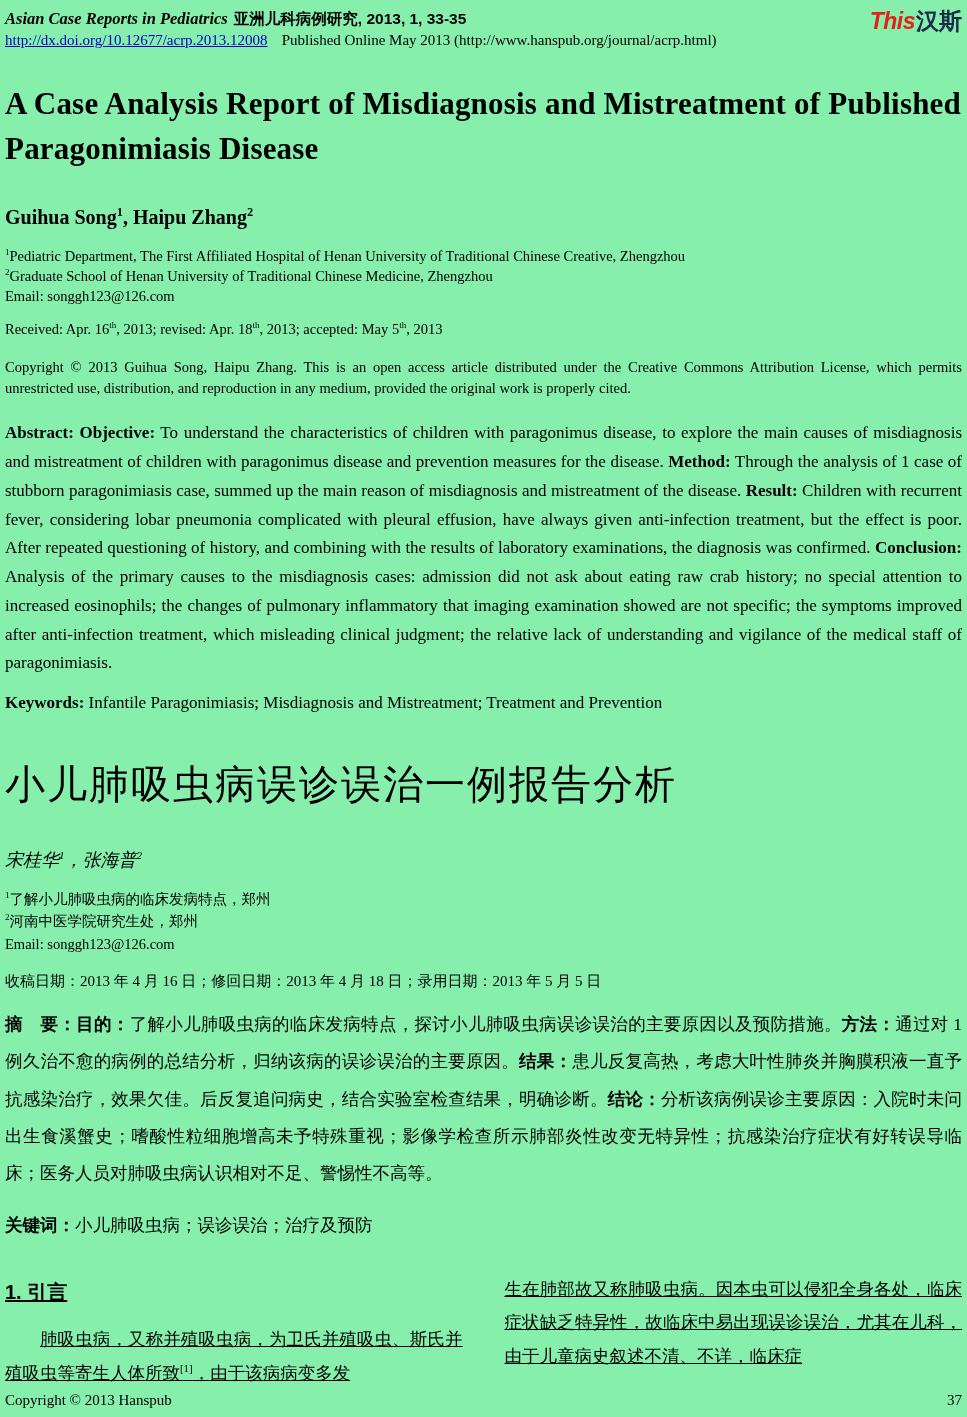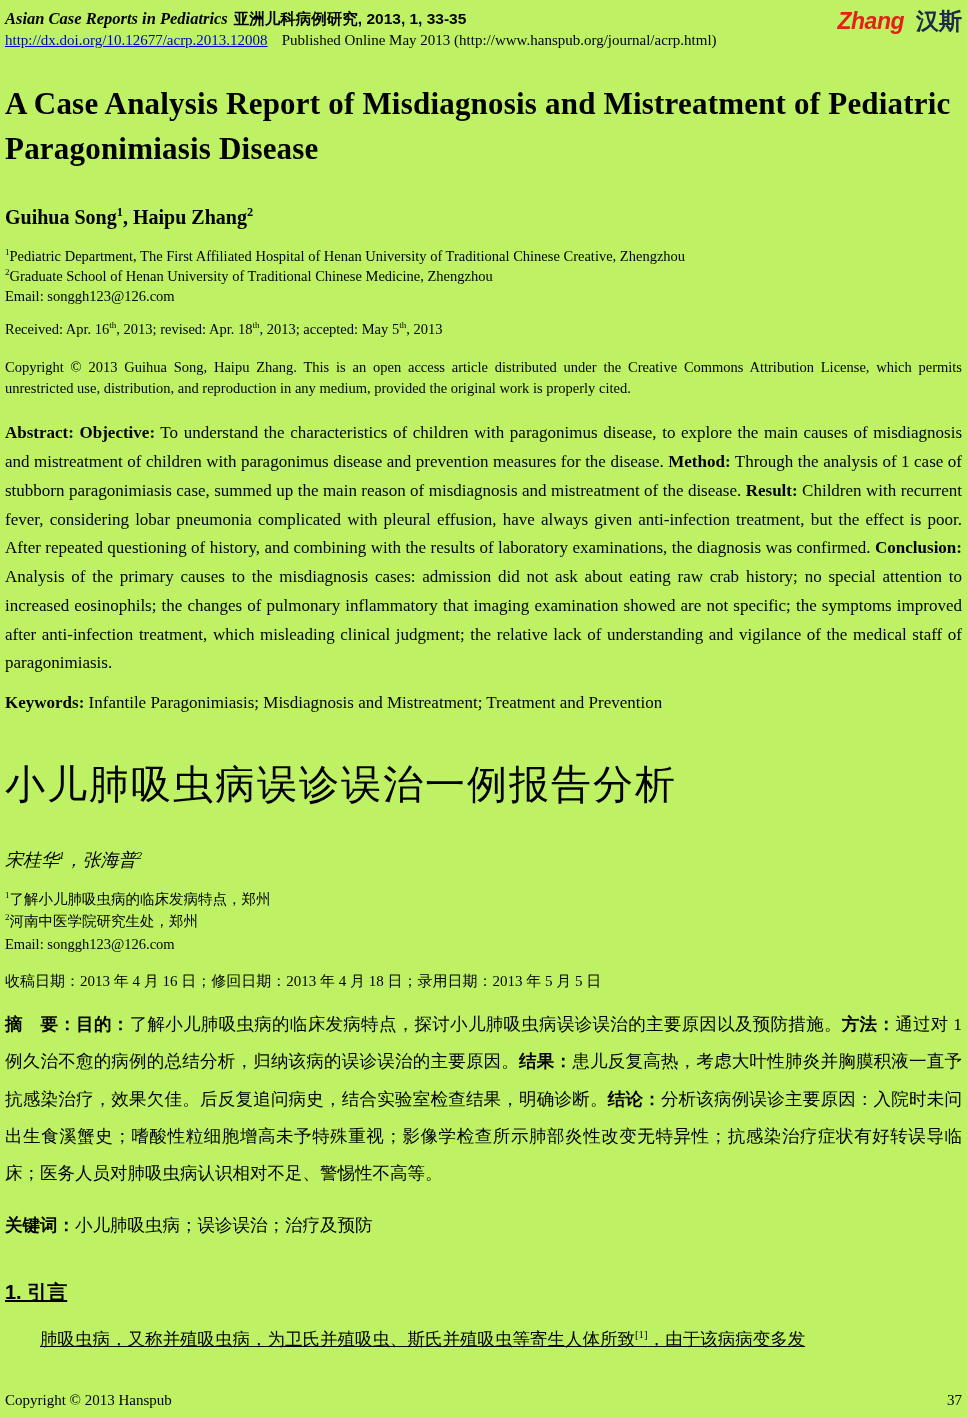--- a/index.html
+++ b/index.html
@@ -1,35 +1,35 @@
 <!DOCTYPE html>
 <html><head>
 <meta charset="utf-8">
 <style>
   * { margin:0; padding:0; box-sizing:border-box; }
   html,body { background:#ffffff; }
   .page {
     width:967px; height:1417px; position:relative; overflow:hidden;
-    background:#bef264; color:#000;
+    background:#86efac; color:#000;
     font-family:"Liberation Serif","DejaVu Serif",serif;
     padding:8px 5px 16px 5px;
   }
   sup { font-size:0.62em; vertical-align:super; line-height:0; }
 
   
   .hdr { display:flex; justify-content:space-between; align-items:flex-start; }
   .journal-line { font-size:16.5px; font-weight:bold; line-height:1.3; }
   .journal-en { font-style:italic; }
   .journal-zh { margin-left:6px; font-family:"Liberation Sans","DejaVu Sans",sans-serif; font-size:15.5px; }
   .doi-line { font-size:15px; margin-top:3px; }
   .doi-link { color:#0000cc; text-decoration:underline; cursor:pointer; }
   .pub-info { margin-left:14px; }
   .logo { font-family:"Liberation Sans","DejaVu Sans",sans-serif; font-weight:bold; font-size:23px; white-space:nowrap; line-height:1; padding-top:2px; }
   .logo-hans { color:#e32119; font-style:italic; letter-spacing:-0.5px; }
-  .logo-hanzi { color:#1c2b4a; margin-left:12px; }
+  .logo-hanzi { color:#1c2b4a; margin-left:1px; }
 
   
   .title-en { margin-top:33px; font-size:31px; font-weight:bold; line-height:1.45; letter-spacing:0.2px; }
   .authors-en { margin-top:34px; font-size:20px; font-weight:bold; }
   .affil-en { margin-top:17px; font-size:14.5px; line-height:1.38; }
   .received-en { margin-top:15px; font-size:14.5px; }
   .copyright-notice { margin-top:19px; font-size:14.5px; line-height:1.42; text-align:justify; }
   .abstract-en { margin-top:21px; font-size:17px; line-height:1.69; text-align:justify; }
   .abstract-en b, .kw b { font-weight:bold; }
   .kw { margin-top:15px; font-size:17px; }
@@ -62,25 +62,25 @@
   <div class="hdr">
     <div>
       <div class="journal-line">
         <span class="journal-en">Asian Case Reports in Pediatrics</span><span class="journal-zh">亚洲儿科病例研究, 2013, 1, 33-35</span>
       </div>
       <div class="doi-line">
         <span class="doi-link">http://dx.doi.org/10.12677/acrp.2013.12008</span><span class="pub-info">Published Online May 2013 (http://www.hanspub.org/journal/acrp.html)</span>
       </div>
     </div>
     <div class="logo">
-      <span class="logo-hans">Zhang</span><span class="logo-hanzi">汉斯</span>
+      <span class="logo-hans">This</span><span class="logo-hanzi">汉斯</span>
     </div>
   </div>
 
-  <div class="title-en">A Case Analysis Report of Misdiagnosis and Mistreatment of Pediatric Paragonimiasis Disease</div>
+  <div class="title-en">A Case Analysis Report of Misdiagnosis and Mistreatment of Published Paragonimiasis Disease</div>
 
   <div class="authors-en">
     <span>Guihua Song</span><sup>1</sup><span>, </span><span>Haipu Zhang</span><sup>2</sup>
   </div>
 
   <div class="affil-en">
     <div><sup>1</sup><span>Pediatric Department, The First Affiliated Hospital of Henan University of Traditional Chinese Creative, Zhengzhou</span></div>
     <div><sup>2</sup><span>Graduate School of Henan University of Traditional Chinese Medicine, Zhengzhou</span></div>
     <div>Email: songgh123@126.com</div>
   </div>
@@ -129,20 +129,23 @@
     <span class="zh-b">关键词：</span><span>小儿肺吸虫病；误诊误治；治疗及预防</span>
   </div>
 
   <div class="columns">
     <div class="col">
       <div class="sec-heading">1. 引言</div>
       <div class="indent">
         <span>肺吸虫病，又称并殖吸虫病，为卫氏并殖吸虫、斯氏并殖吸虫等寄生人体所致</span><sup>[1]</sup><span>，由于该病病变多发</span>
       </div>
     </div>
+    <div class="col">
+      <div>生在肺部故又称肺吸虫病。因本虫可以侵犯全身各处，临床症状缺乏特异性，故临床中易出现误诊误治，尤其在儿科，由于儿童病史叙述不清、不详，临床症</div>
+    </div>
   </div>
 
   <div class="footer">
     <span>Copyright © 2013 Hanspub</span>
     <span>37</span>
   </div>
 
 </div>
 
 </body></html>

